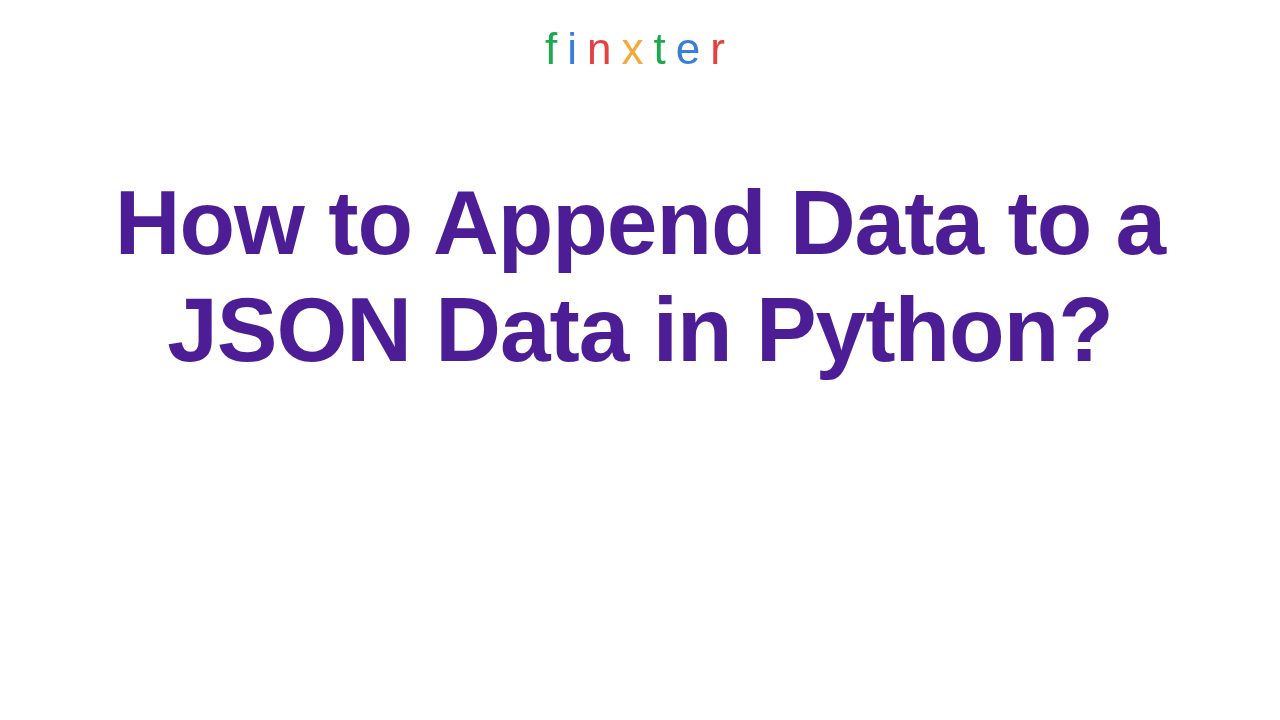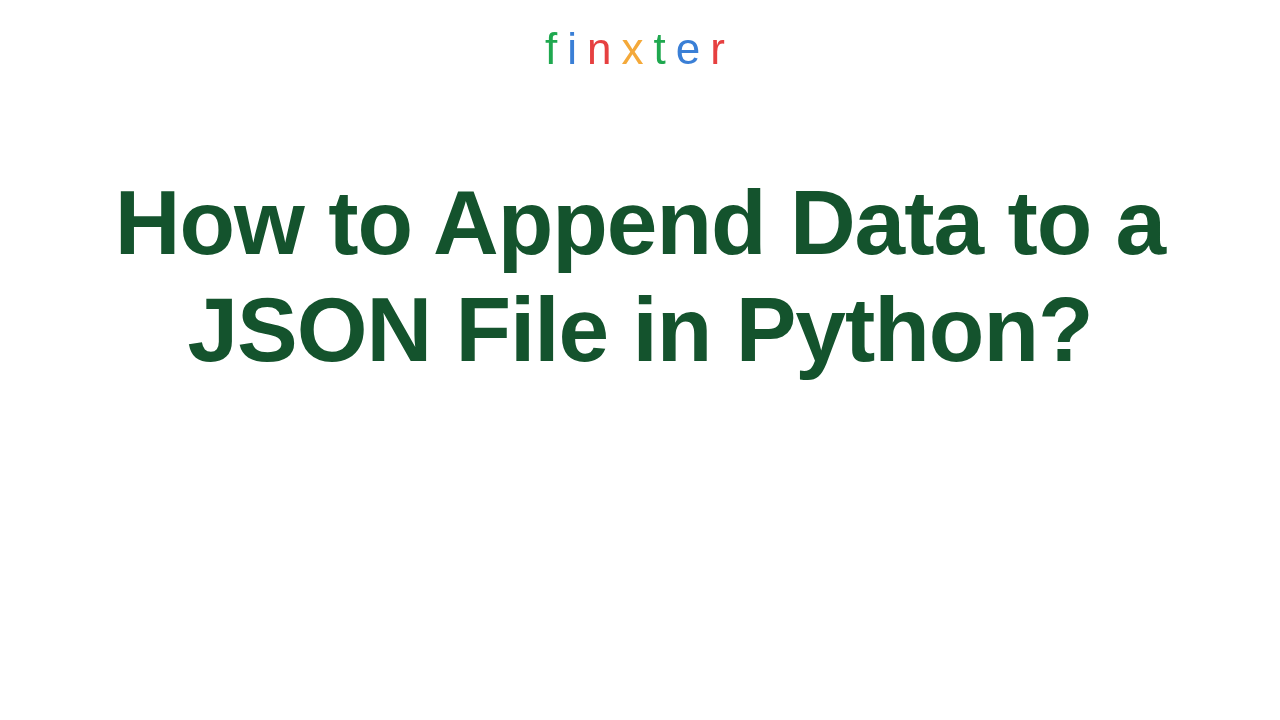--- a/index.html
+++ b/index.html
@@ -33,35 +33,35 @@
     .logo .l3 { color: #e64040; }
     .logo .l4 { color: #f4a93a; }
     .logo .l5 { color: #1fa84f; }
     .logo .l6 { color: #3a7fd6; }
     .logo .l7 { color: #e64040; }
     .title {
       margin-top: 95px;
       text-align: center;
       font-size: 91px;
       font-weight: 900;
-      color: #14532d;
+      color: #4c1d95;
       line-height: 1.18;
       font-family: 'Arial Black', 'Arial', sans-serif;
       letter-spacing: -1px;
     }
   </style>
 </head>
 <body>
 
 <div class="logo">
   <span class="l1">f</span>
   <span class="l2">i</span>
   <span class="l3">n</span>
   <span class="l4">x</span>
   <span class="l5">t</span>
   <span class="l6">e</span>
   <span class="l7">r</span>
 </div>
 
 <h1 class="title">
   <span>How to Append Data to a</span><br>
-  <span>JSON File in Python?</span>
+  <span>JSON Data in Python?</span>
 </h1>
 
 </body></html>

